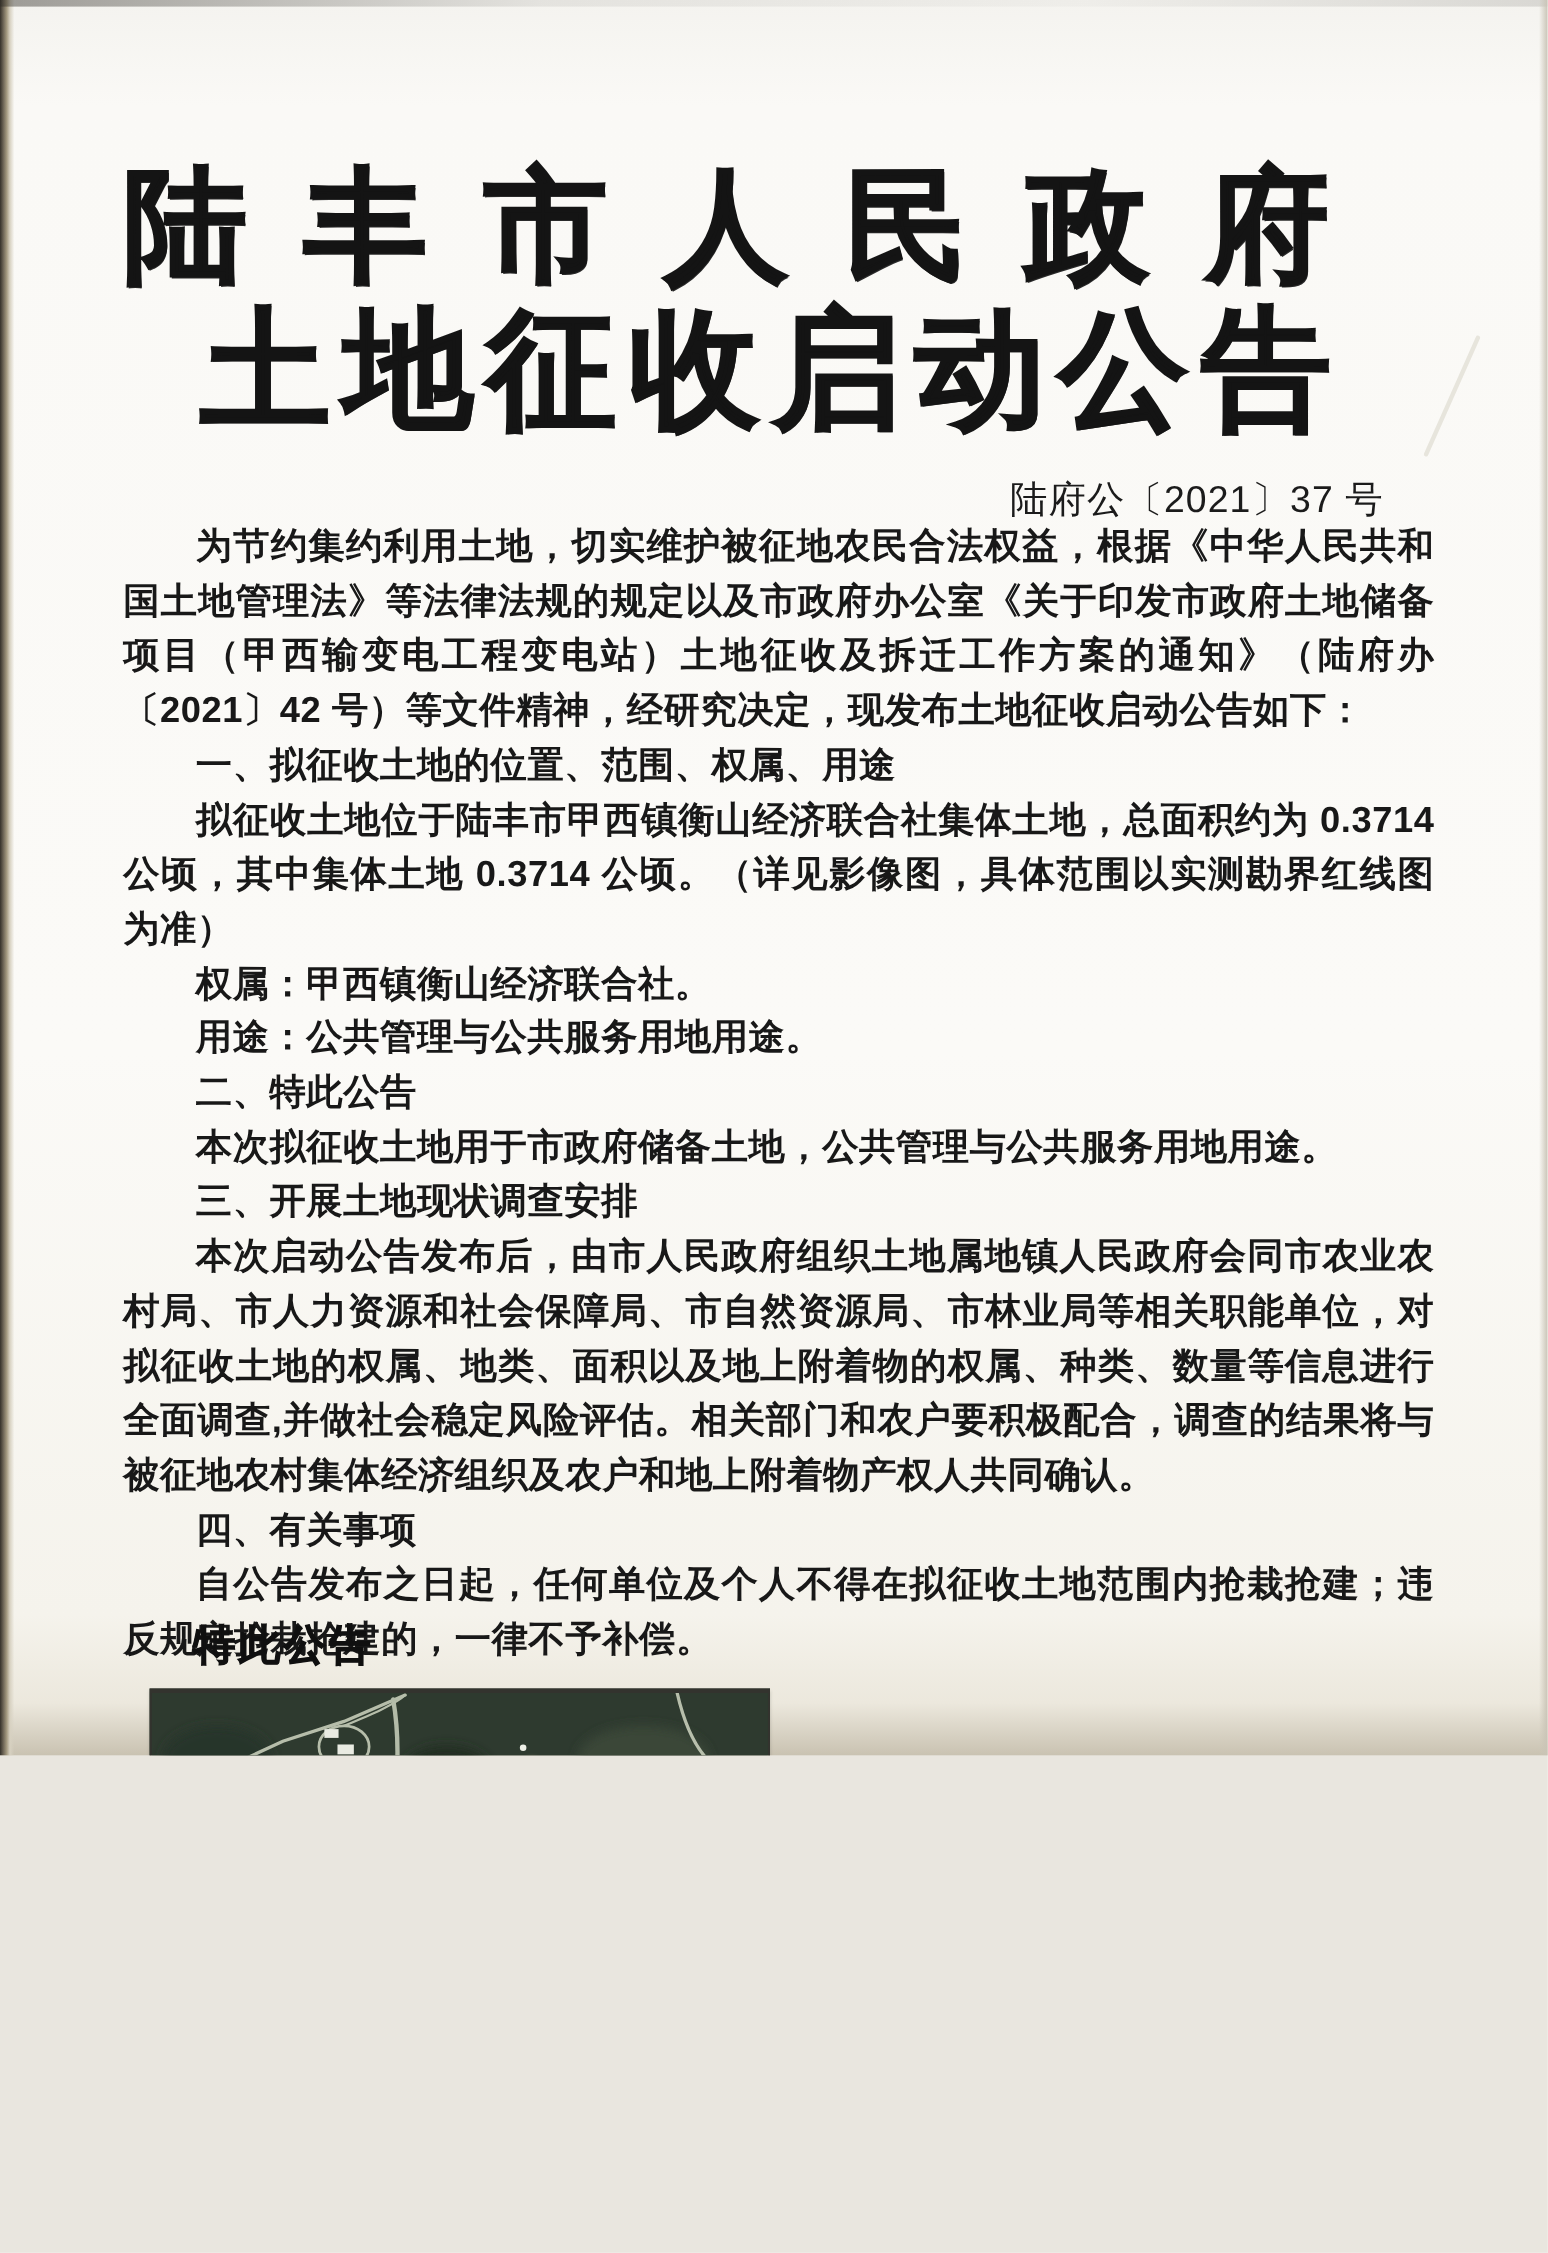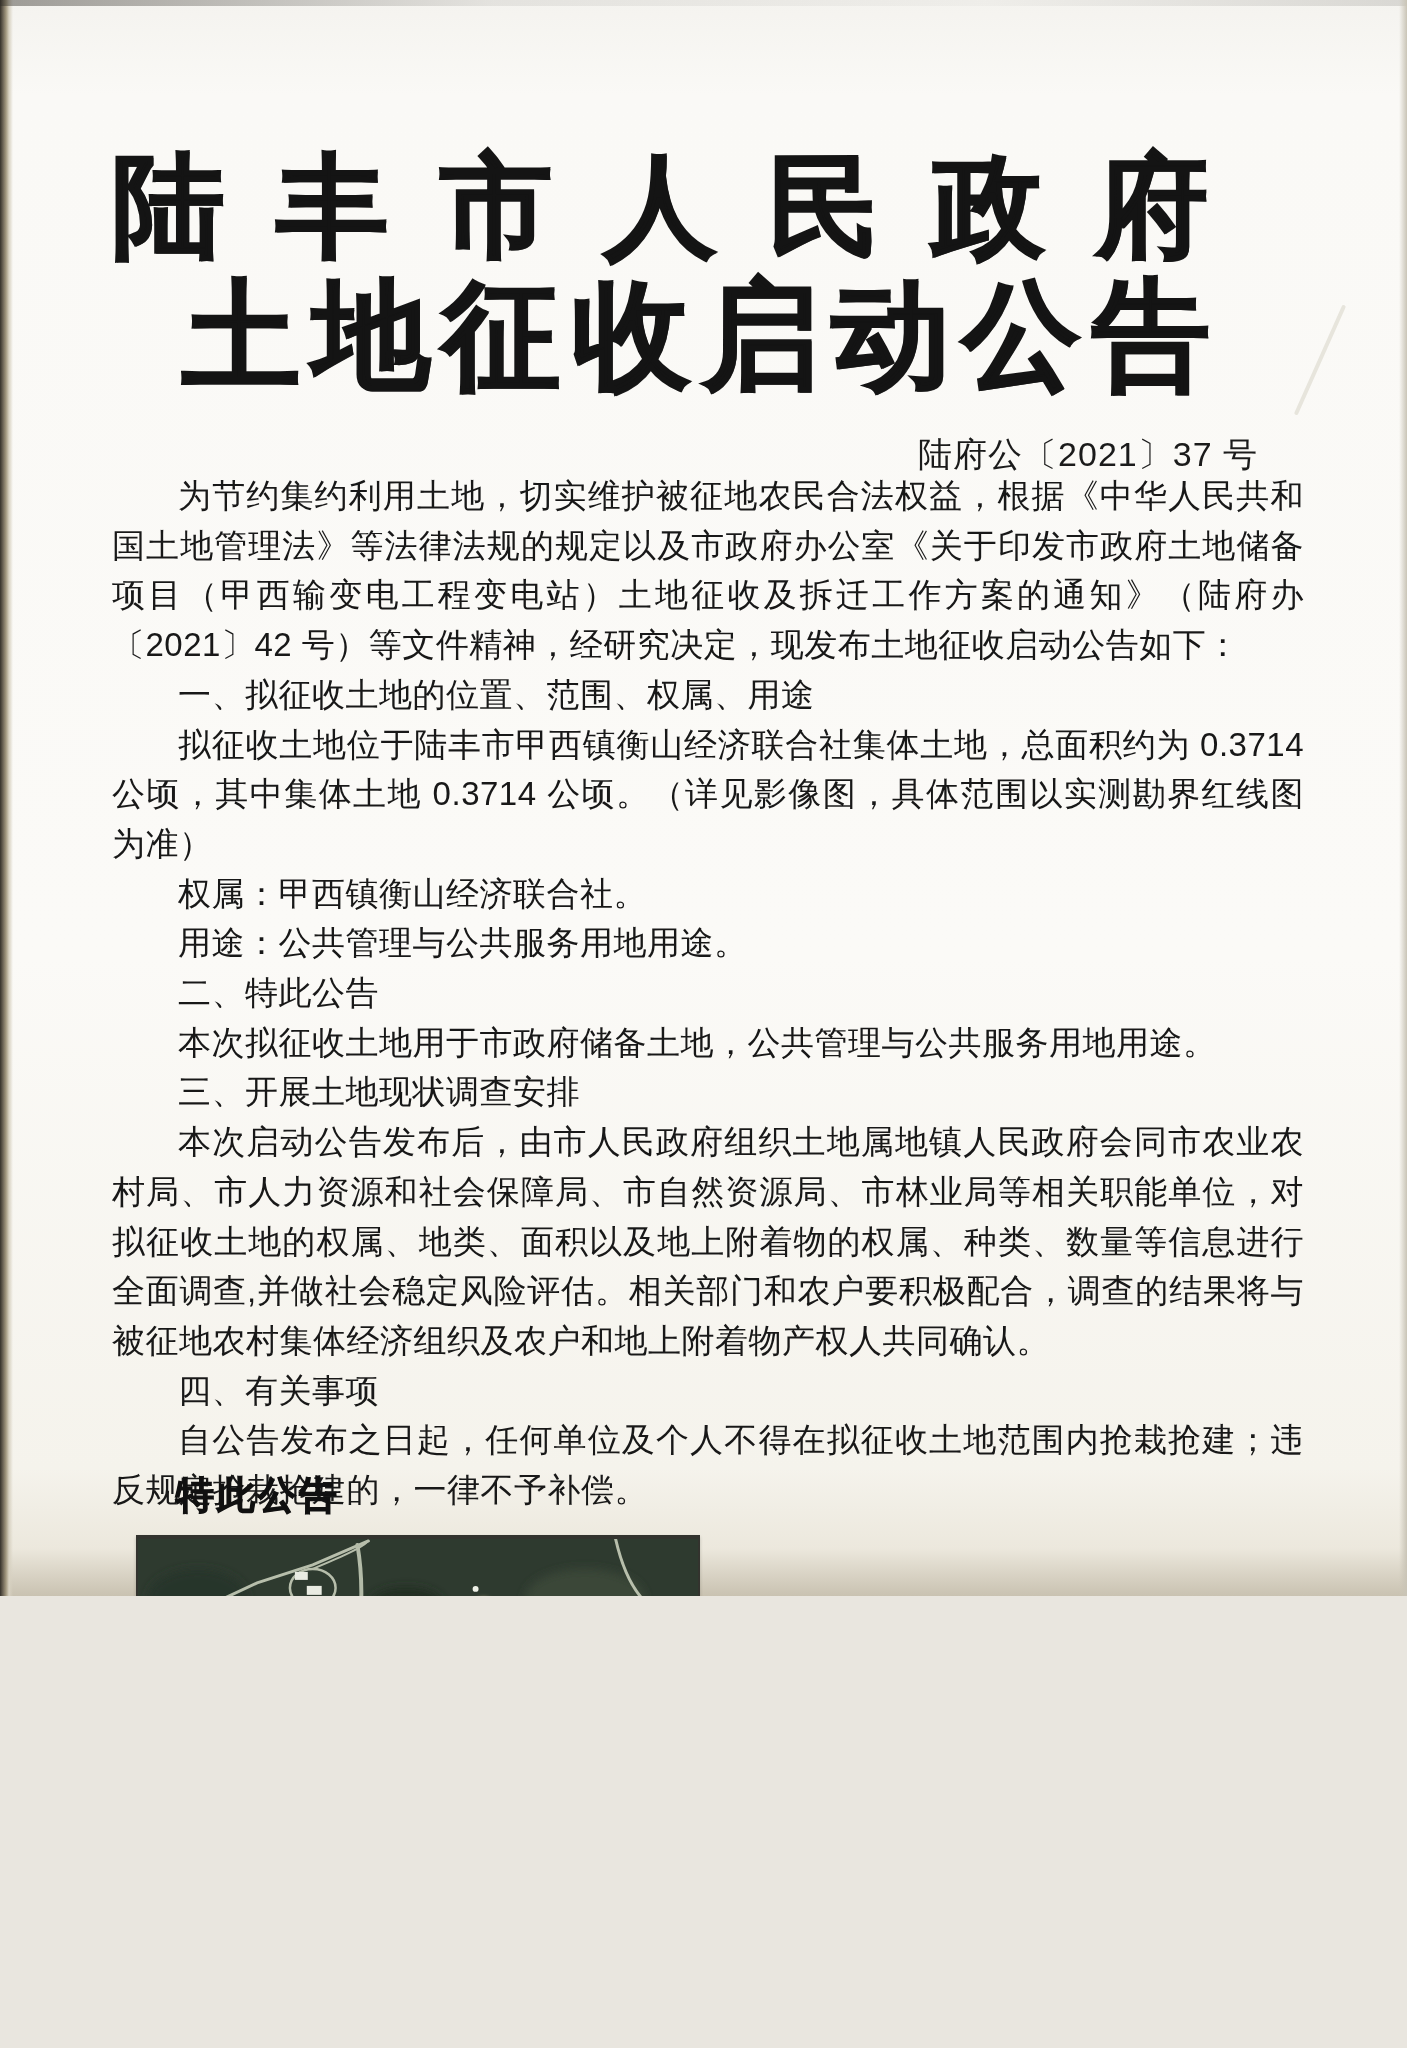--- a/index.html
+++ b/index.html
@@ -34,21 +34,21 @@
     font-family:"Liberation Serif","DejaVu Serif",serif;font-weight:900;
     font-size:118px;line-height:1.05;letter-spacing:12px;color:#141414;
     -webkit-text-stroke:2px #141414;text-shadow:1px 1px 0 #2a2a2a;
   }
   .doc-number{
     position:absolute;left:112px;top:406px;width:1146px;text-align:right;
     font-size:34px;font-weight:500;letter-spacing:1px;color:#1b1b1b;line-height:1.2;margin-top:28px;
   }
   .body-block{
     position:absolute;left:112px;top:471px;width:1192px;
-    font-size:33px;line-height:49.7px;font-weight:400;letter-spacing:.5px;
+    font-size:33px;line-height:49.7px;font-weight:700;letter-spacing:.5px;
     text-align:justify;color:#181818;
   }
   .body-block p{margin:0;text-indent:2em;}
   .closing{
     position:absolute;left:176px;top:1470px;
     font-family:"Liberation Serif","DejaVu Serif",serif;font-weight:700;
     font-size:38px;letter-spacing:3px;color:#101010;-webkit-text-stroke:1px #101010;
   }
   .map-figure{
     position:absolute;left:136px;top:1535px;width:564px;height:425px;margin:0;

